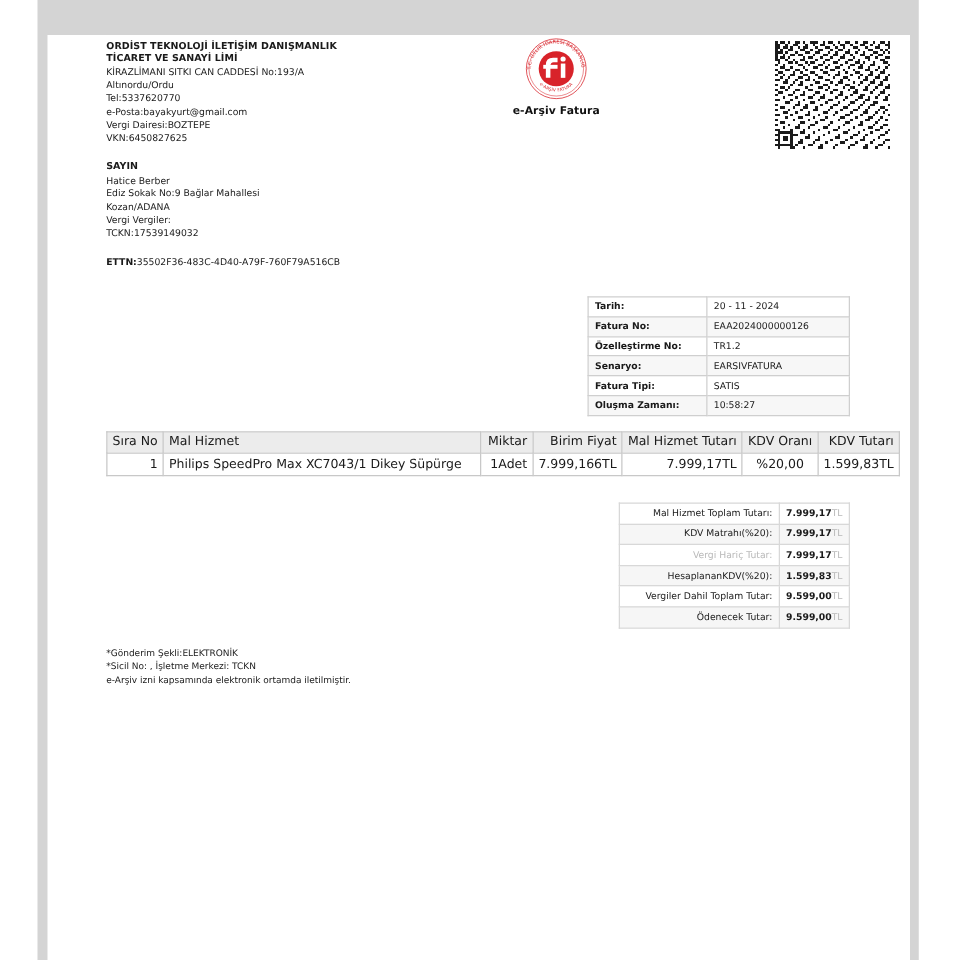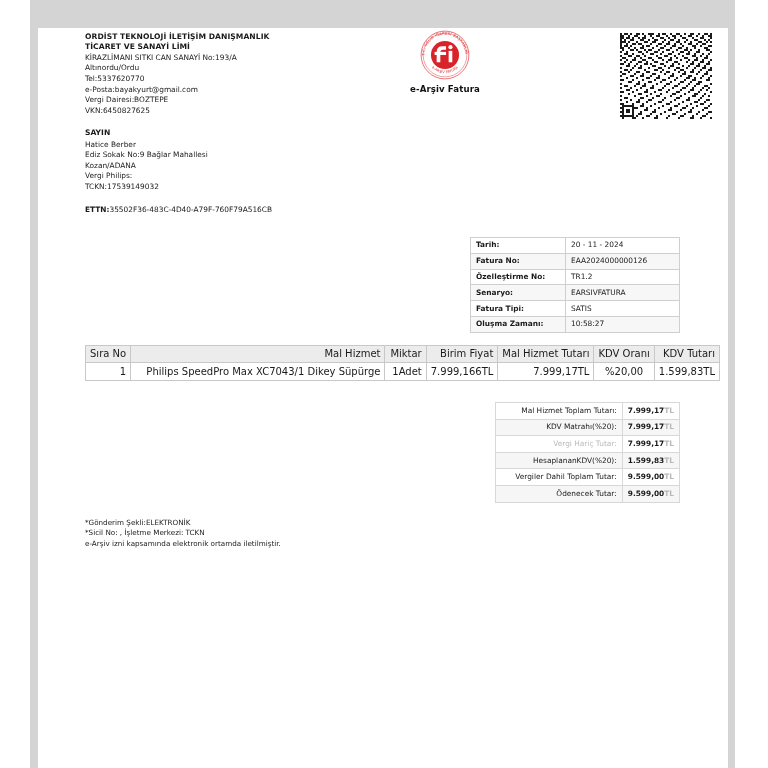--- a/index.html
+++ b/index.html
@@ -161,21 +161,21 @@
   .items td {
     border: 1px solid #c8c8c8;
     padding: 4.2px 4px;
     color: #1a1a1a;
     line-height: 9px;
     background: #fff;
     white-space: nowrap;
   }
   .items .c-sira  { width: 30px; text-align: right; }
   .items th.c-sira { text-align: left; }
-  .items .c-mal   { width: 292px; text-align: right; }
+  .items .c-mal   { width: 292px; }
   .items .c-mik   { width: 36px; text-align: right; }
   .items .c-bir   { width: 56px; text-align: right; }
   .items .c-tut   { width: 78px; text-align: right; }
   .items .c-kdvo  { width: 46px; text-align: center; }
   .items .c-kdvt  { width: 52px; text-align: right; }
   .items th.c-mik, .items th.c-bir, .items th.c-tut,
   .items th.c-kdvo, .items th.c-kdvt { text-align: right; }
 
   
   .totals {
@@ -195,21 +195,21 @@
   }
   .totals td.lbl {
     text-align: right;
     width: 122px;
   }
   .totals td.val {
     text-align: right;
     font-weight: bold;
   }
   .totals td.val .cur {
-    font-weight: bold;
+    font-weight: normal;
     color: #b9b9b9;
     text-align: right;
   }
   .totals tr:nth-child(even) td { background: #f6f6f6; }
   .totals tr.muted td.lbl { color: #b9b9b9; }
 
   
   .footer {
     position: absolute;
     left: 0;
@@ -226,21 +226,21 @@
 <div class="page">
   <div class="inner">
 
     <div class="header">
 
       <div class="company">
         <div class="cname">
           <div class="cline">ORDİST TEKNOLOJİ İLETİŞİM DANIŞMANLIK</div>
           <div class="cline">TİCARET VE SANAYİ LİMİ</div>
         </div>
-        <div class="cline">KİRAZLİMANI SITKI CAN SANAYİ No:193/A</div>
+        <div class="cline">KİRAZLİMANI SITKI CAN CADDESİ No:193/A</div>
         <div class="cline">Altınordu/Ordu</div>
         <div class="cline">Tel:5337620770</div>
         <div class="cline">e-Posta:bayakyurt@gmail.com</div>
         <div class="cline">Vergi Dairesi:BOZTEPE</div>
         <div class="cline">VKN:6450827625</div>
       </div>
 
       <div class="logo-wrap">
         <div class="seal">
           <svg width="52" height="52" viewBox="0 0 100 100">
@@ -714,21 +714,21 @@
           </g>
         </svg>
       </div>
     </div>
 
     <div class="recipient">
       <div class="rtitle">SAYIN</div>
       <div>Hatice Berber</div>
       <div>Ediz Sokak No:9 Bağlar Mahallesi</div>
       <div>Kozan/ADANA</div>
-      <div>Vergi Philips:</div>
+      <div>Vergi Vergiler:</div>
       <div>TCKN:17539149032</div>
     </div>
 
     <div class="ettn">
       <b>ETTN:</b><span>35502F36-483C-4D40-A79F-760F79A516CB</span>
     </div>
 
     <table class="meta">
       <tbody>
           <tr>

